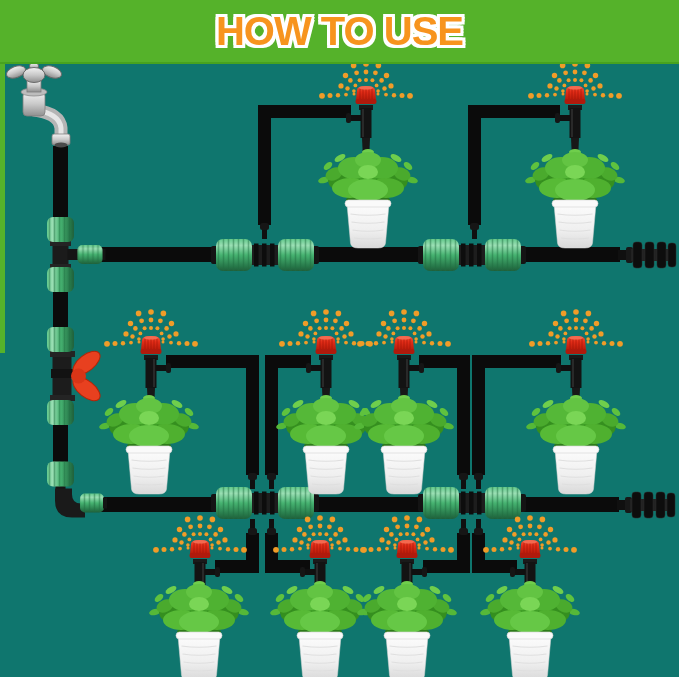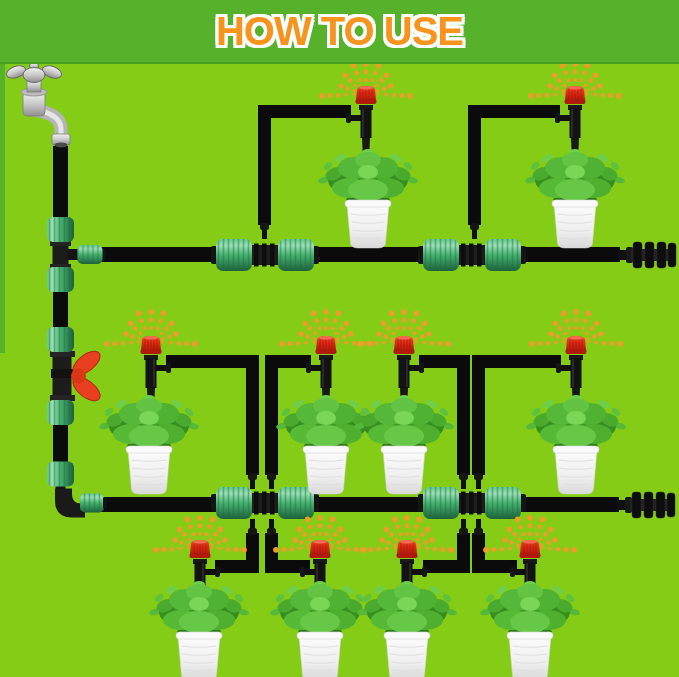--- a/index.html
+++ b/index.html
@@ -1,16 +1,16 @@
 <!DOCTYPE html>
 <html><head>
 <meta charset="utf-8">
 <style>
   html,body{margin:0;padding:0;background:#ffffff;}
-  .stage{position:relative;width:679px;height:677px;background:#84cc16;overflow:hidden;
+  .stage{position:relative;width:679px;height:677px;background:#0f766e;overflow:hidden;
          font-family:"Liberation Sans",sans-serif;}
   .banner{position:absolute;left:0;top:0;width:679px;height:62px;background:#55B22A;
           border-bottom:2px solid #47A31F;display:flex;align-items:center;justify-content:center;}
   .banner h1{margin:0;font-size:40px;font-weight:700;letter-spacing:-1px;color:#F7941E;
     text-shadow:-3px -3px 0 #fff,3px -3px 0 #fff,-3px 3px 0 #fff,3px 3px 0 #fff,
                 -3px 0 0 #fff,3px 0 0 #fff,0 -3px 0 #fff,0 3px 0 #fff;}
   .edge-strip{position:absolute;left:0;top:62px;width:5px;height:291px;background:#55B22A;}
   svg.scene{position:absolute;left:0;top:0;}
 </style>
 </head>

